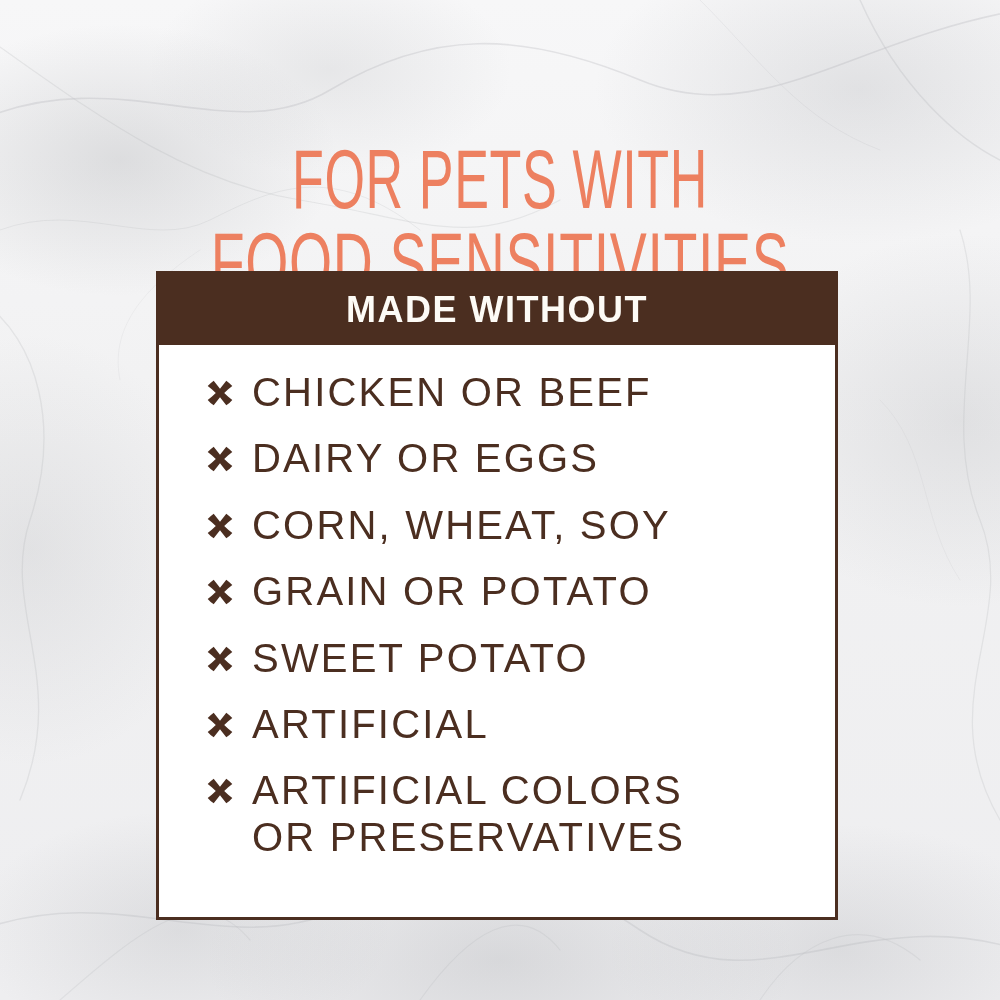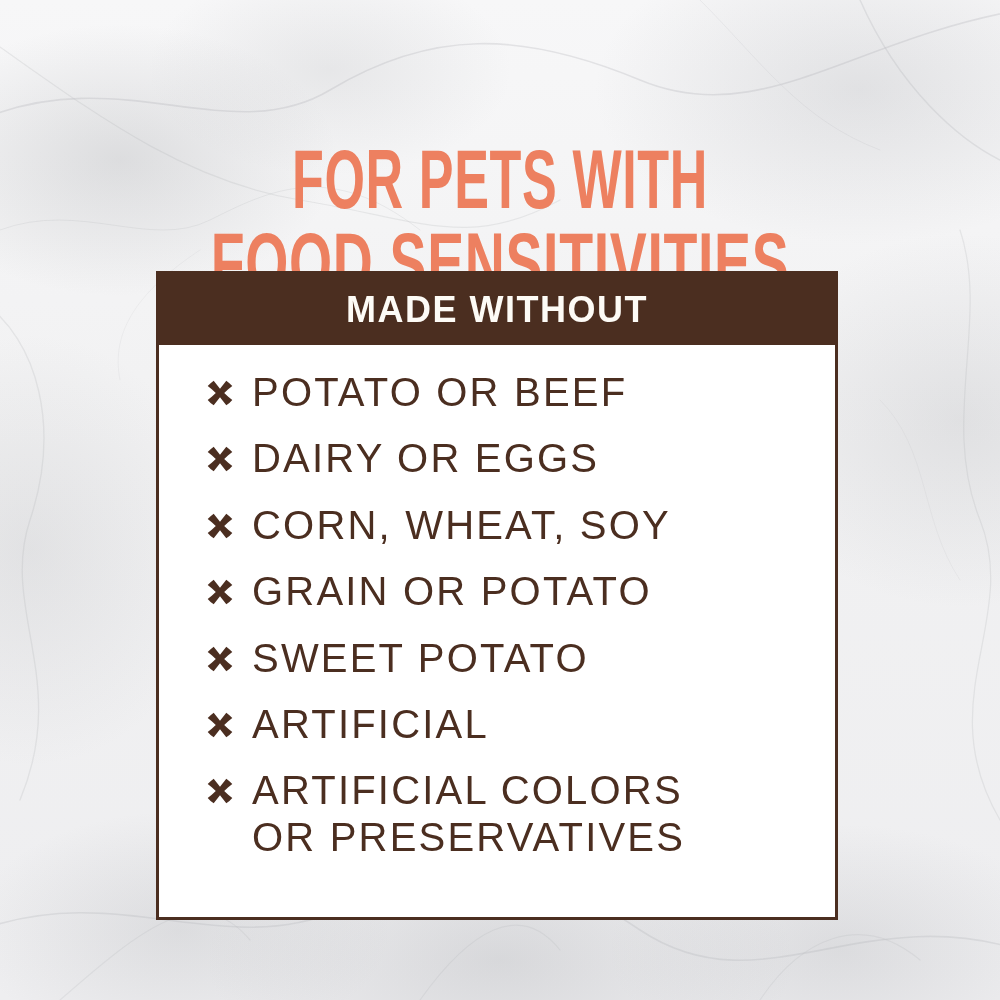--- a/index.html
+++ b/index.html
@@ -50,21 +50,21 @@
   
   #headline {
     position: absolute;
     left: 0;
     top: 82px;
     width: 1000px;
     text-align: center;
     line-height: 0.98;
     color: #ed8060;
     font-family: "Liberation Sans Narrow", "Liberation Sans", sans-serif;
-    font-weight: bold;
+    font-weight: normal;
     font-size: 84px;
     letter-spacing: 1px;
     -webkit-font-smoothing: antialiased;
   }
   #headline .hl-line {
     display: block;
     transform: scaleX(0.62);
     transform-origin: center center;
     white-space: nowrap;
   }
@@ -178,21 +178,21 @@
 
     <div id="card-body">
       <ul id="exclusion-list">
 
         <li>
           <span class="x-mark">
             <svg viewBox="0 0 100 100" xmlns="http://www.w3.org/2000/svg" aria-hidden="true">
               <path fill="#4b2e20" d="M50 36 C 57 27, 64 18, 71 9 C 78 14, 85 20, 91 27 C 82 34, 73 41, 64 50 C 73 59, 82 66, 91 73 C 85 80, 78 86, 71 91 C 64 82, 57 73, 50 64 C 43 73, 36 82, 29 91 C 22 86, 15 80, 9 73 C 18 66, 27 59, 36 50 C 27 41, 18 34, 9 27 C 15 20, 22 14, 29 9 C 36 18, 43 27, 50 36 Z"></path>
             </svg>
           </span>
-          <span class="item-text">POTATO OR BEEF</span>
+          <span class="item-text">CHICKEN OR BEEF</span>
         </li>
 
         <li>
           <span class="x-mark">
             <svg viewBox="0 0 100 100" xmlns="http://www.w3.org/2000/svg" aria-hidden="true">
               <path fill="#4b2e20" d="M50 36 C 57 27, 64 18, 71 9 C 78 14, 85 20, 91 27 C 82 34, 73 41, 64 50 C 73 59, 82 66, 91 73 C 85 80, 78 86, 71 91 C 64 82, 57 73, 50 64 C 43 73, 36 82, 29 91 C 22 86, 15 80, 9 73 C 18 66, 27 59, 36 50 C 27 41, 18 34, 9 27 C 15 20, 22 14, 29 9 C 36 18, 43 27, 50 36 Z"></path>
             </svg>
           </span>
           <span class="item-text">DAIRY OR EGGS</span>
         </li>

